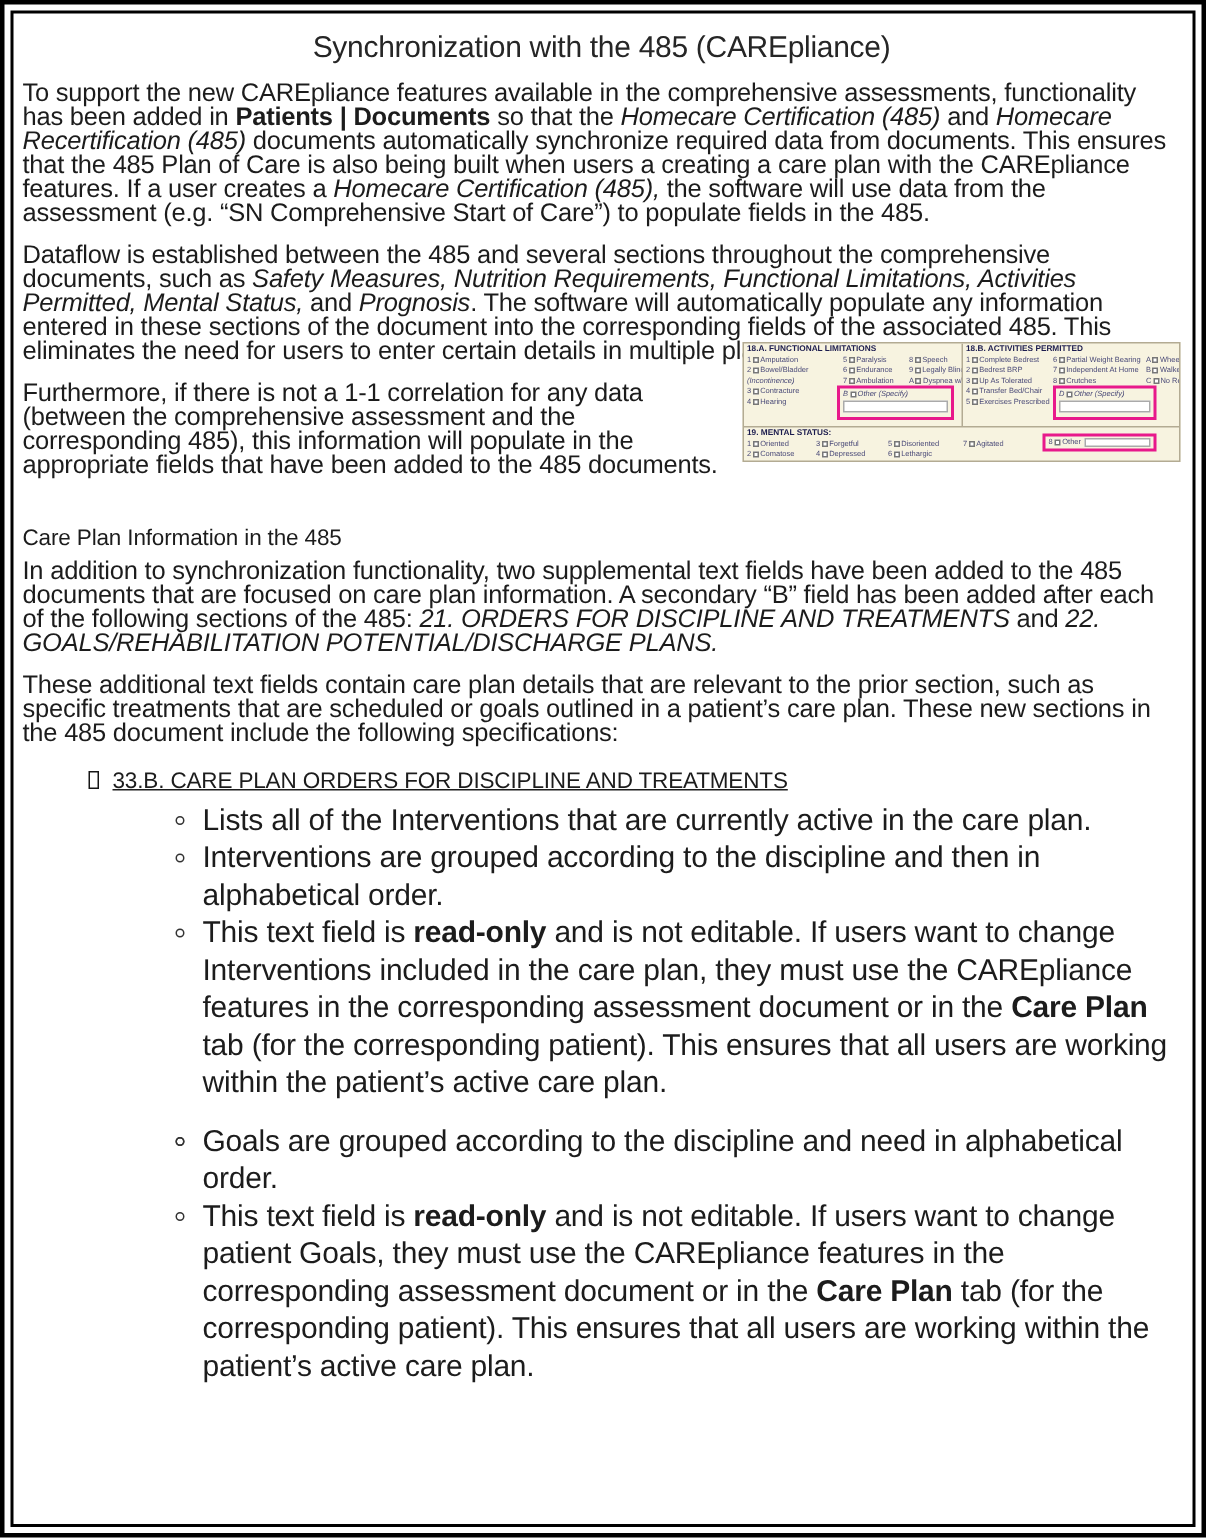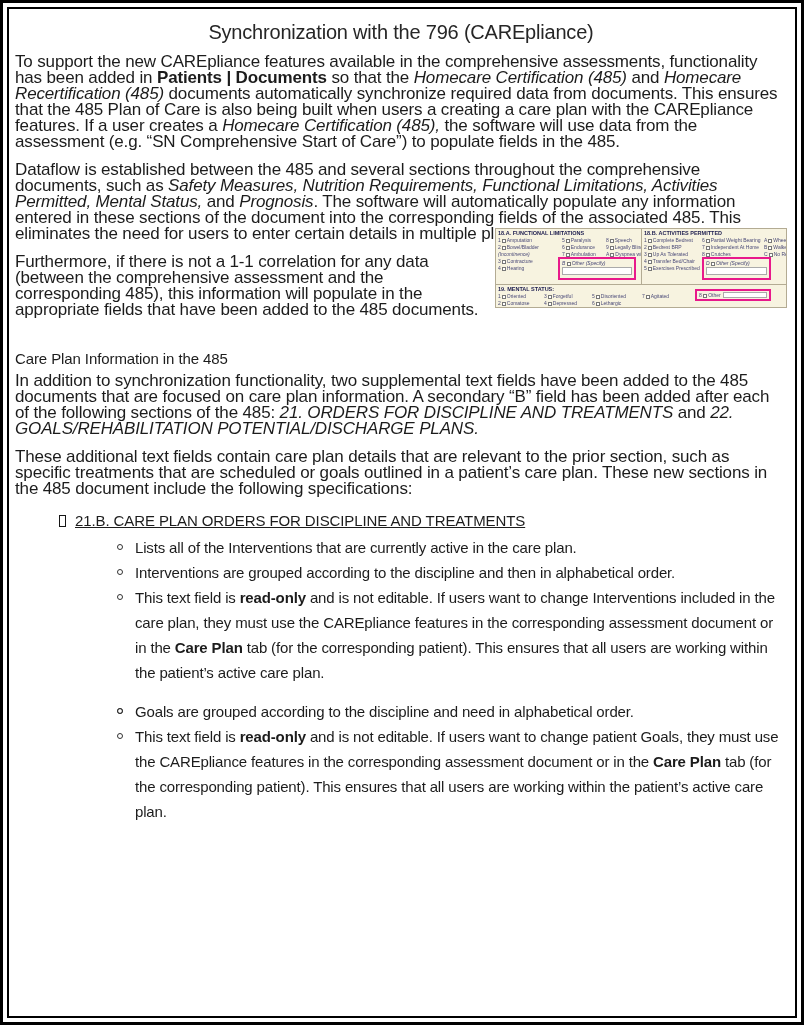--- a/index.html
+++ b/index.html
@@ -61,21 +61,21 @@
     display:inline-block;
     width:7px; height:12px;
     border:1.3px solid #161616;
     margin-right:9px;
     vertical-align:-1px;
     box-sizing:border-box;
   }
   ul.sub-list { list-style:none; margin:0; padding:0 0 0 58px; }
   ul.sub-list li {
     position:relative;
-    font-size:15px;
+    font-size:20px;
     line-height:25px;
     letter-spacing:-0.15px;
     padding-left:18px;
     margin:0;
   }
   .sub-marker {
     position:absolute; left:0; top:9px;
     width:6px; height:6px;
     border:1px solid #333;
     border-radius:50%;
@@ -134,21 +134,21 @@
   }
   .fig-hl-mental .hl-label { font-style:normal; }
   .fig-hl-mental .hl-input { flex:1; height:6px; margin:0 0 0 2px; }
 </style>
 </head>
 <body>
 
 <div class="outer-border">
   <div class="inner-border">
 
-    <div class="doc-title">Synchronization with the 796 (CAREpliance)</div>
+    <div class="doc-title">Synchronization with the 485 (CAREpliance)</div>
 
     <p class="body-par"><span>To support the new CAREpliance features available in the comprehensive assessments, functionality has been added in </span><span class="seg-b">Patients | Documents</span><span> so that the </span><span class="seg-i">Homecare Certification (485)</span><span> and </span><span class="seg-i">Homecare Recertification (485)</span><span> documents automatically synchronize required data from documents. This ensures that the 485 Plan of Care is also being built when users a creating a care plan with the CAREpliance features. If a user creates a </span><span class="seg-i">Homecare Certification (485),</span><span> the software will use data from the assessment (e.g. “SN Comprehensive Start of Care”) to populate fields in the 485.</span></p>
 
     <p class="body-par"><span>Dataflow is established between the 485 and several sections throughout the comprehensive documents, such as </span><span class="seg-i">Safety Measures, Nutrition Requirements, Functional Limitations, Activities Permitted, Mental Status,</span><span> and </span><span class="seg-i">Prognosis</span><span>. The software will automatically populate any information entered in these sections of the document into the corresponding fields of the associated 485. This eliminates the need for users to enter certain details in multiple places.</span></p>
 
     <div class="figure">
       <div class="fig-sec fig-left">
         <div class="fig-title">18.A. FUNCTIONAL LIMITATIONS</div>
         <div>
             <div class="fig-row"><span class="fig-item"><span class="fig-num">1</span><span class="fig-cb"></span>Amputation</span><span class="fig-item"><span class="fig-num">5</span><span class="fig-cb"></span>Paralysis</span><span class="fig-item"><span class="fig-num">8</span><span class="fig-cb"></span>Speech</span></div>
@@ -192,21 +192,21 @@
 
     <p class="body-par"><span>Furthermore, if there is not a 1-1 correlation for any data (between the comprehensive assessment and the corresponding 485), this information will populate in the appropriate fields that have been added to the 485 documents.</span></p>
 
     <div class="section-heading">Care Plan Information in the 485</div>
 
     <p class="body-par"><span>In addition to synchronization functionality, two supplemental text fields have been added to the 485 documents that are focused on care plan information. A secondary “B” field has been added after each of the following sections of the 485: </span><span class="seg-i">21. ORDERS FOR DISCIPLINE AND TREATMENTS</span><span> and </span><span class="seg-i">22. GOALS/REHABILITATION POTENTIAL/DISCHARGE PLANS.</span></p>
 
     <p class="body-par"><span>These additional text fields contain care plan details that are relevant to the prior section, such as specific treatments that are scheduled or goals outlined in a patient’s care plan. These new sections in the 485 document include the following specifications:</span></p>
 
     <div class="bullet-block">
-      <div class="bullet-heading"><span class="box-marker"></span><span class="hd-text">21.B. CARE PLAN ORDERS FOR DISCIPLINE AND TREATMENTS</span></div>
+      <div class="bullet-heading"><span class="box-marker"></span><span class="hd-text">33.B. CARE PLAN ORDERS FOR DISCIPLINE AND TREATMENTS</span></div>
       <ul class="sub-list">
           <li><span class="sub-marker"></span><span>Lists all of the Interventions that are currently active in the care plan.</span></li>
           <li><span class="sub-marker"></span><span>Interventions are grouped according to the discipline and then in alphabetical order.</span></li>
           <li><span class="sub-marker"></span><span>This text field is </span><span class="seg-b">read-only</span><span> and is not editable. If users want to change Interventions included in the care plan, they must use the CAREpliance features in the corresponding assessment document or in the </span><span class="seg-b">Care Plan</span><span> tab (for the corresponding patient). This ensures that all users are working within the patient’s active care plan.</span></li>
         </ul>
     </div>
 
     <div class="bullet-block">
       <ul class="sub-list">
           <li><span class="sub-marker"></span></li>

